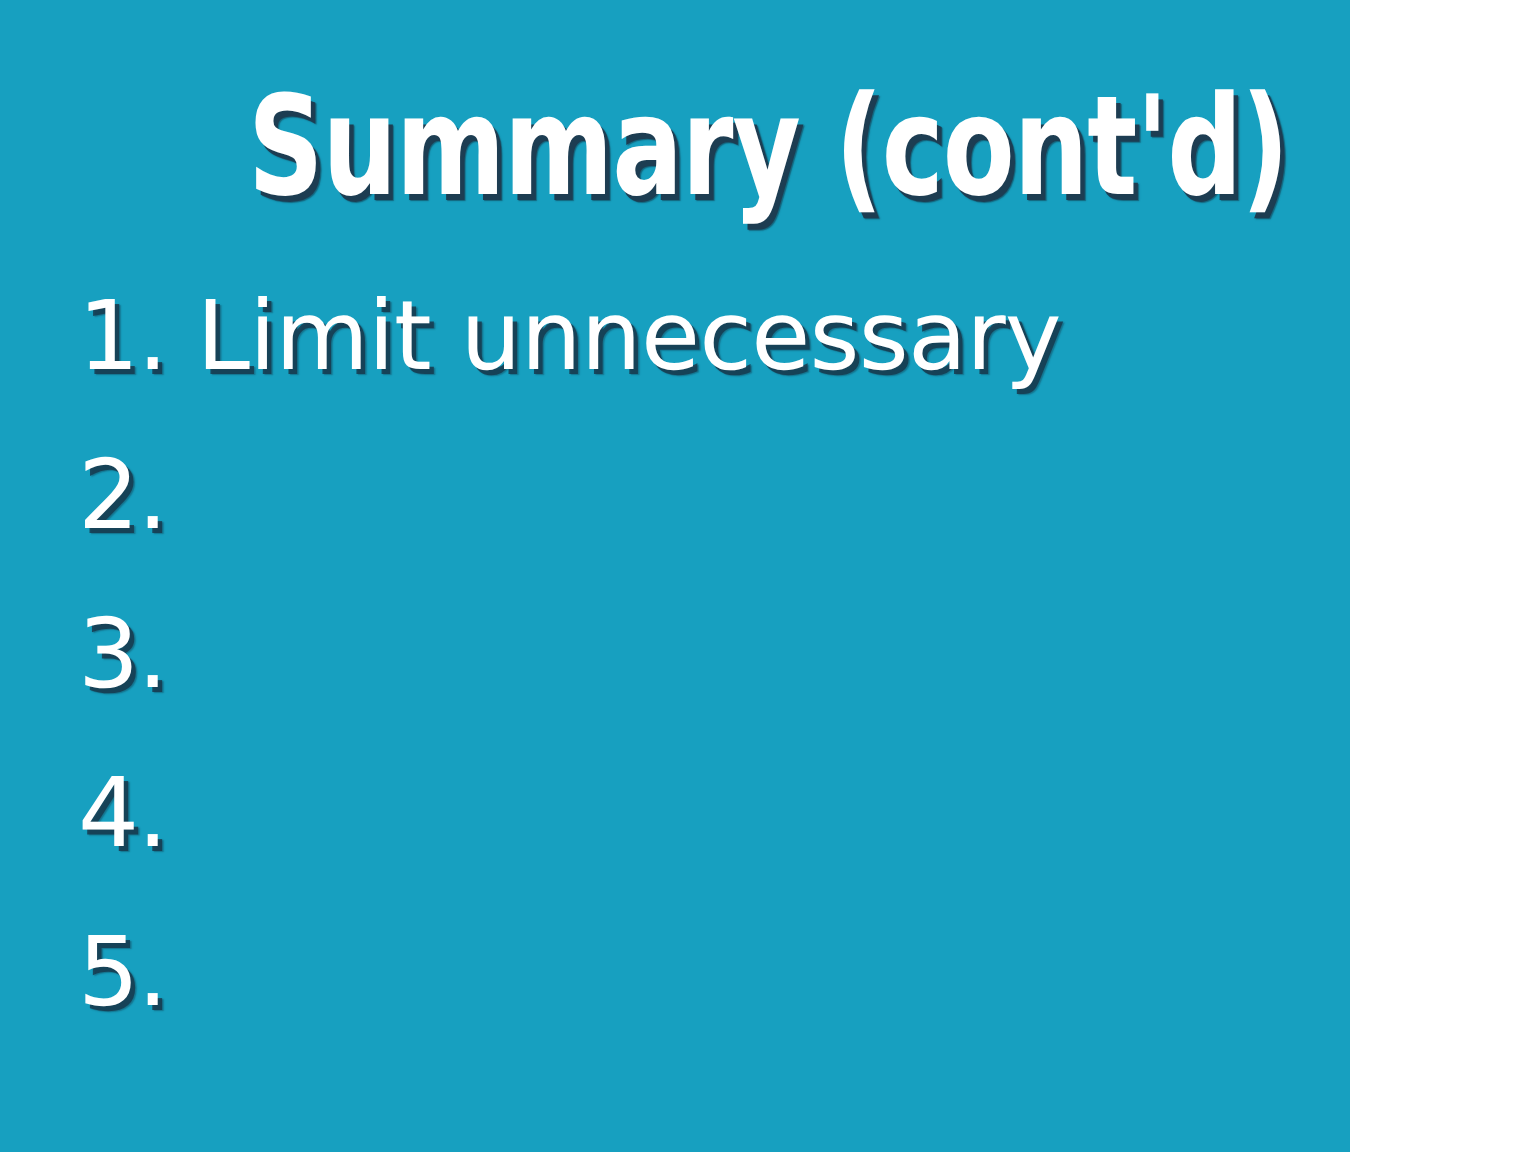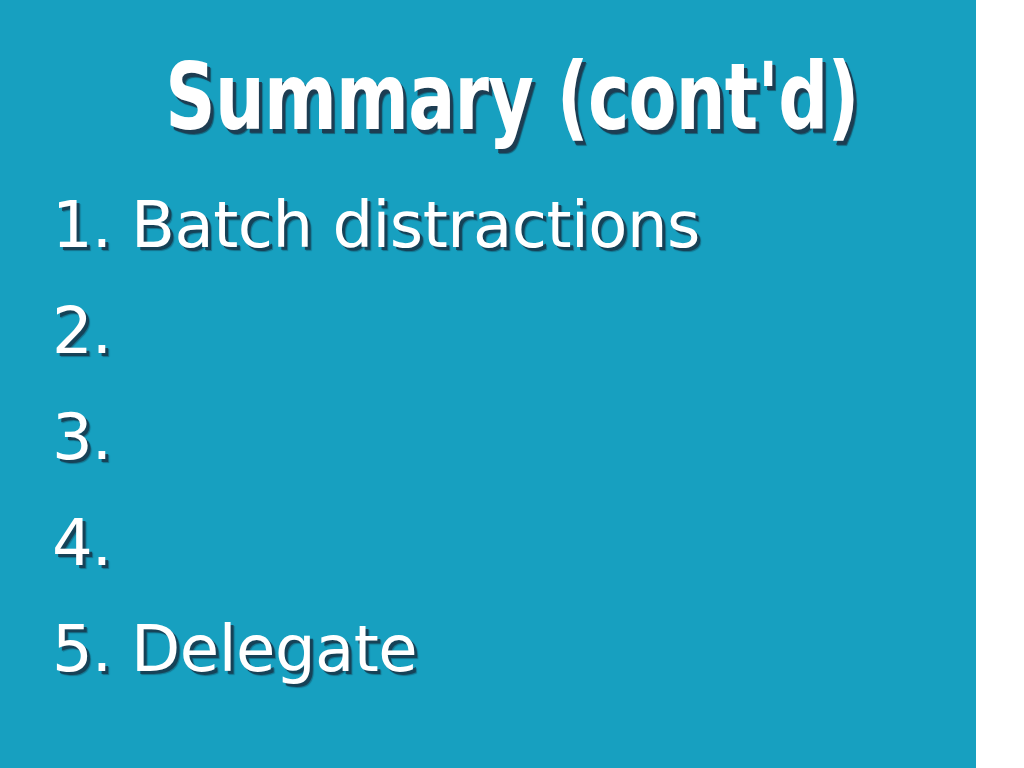--- a/index.html
+++ b/index.html
@@ -9,21 +9,21 @@
 
   body {
     width: 1024px;
     height: 768px;
     overflow: hidden;
     font-family: "Liberation Sans", sans-serif;
   }
 
   #slide {
     position: relative;
-    width: 976px;
+    width: 900px;
     height: 768px;
     background: #17a0c0;
     box-sizing: border-box;
     overflow: hidden;
   }
 
   
   #slide-title {
     position: absolute;
     left: 0;
@@ -88,34 +88,33 @@
 <body>
 
 <div id="slide">
 
   <div id="slide-title">Summary (cont'd)</div>
 
   <ol id="summary-list">
 
     <li class="list-item">
       <span class="item-number">1.</span>
-      <span class="item-text">Batch distractions</span>
+      <span class="item-text">Limit unnecessary</span>
     </li>
 
     <li class="list-item">
       <span class="item-number">2.</span>
     </li>
 
     <li class="list-item">
       <span class="item-number">3.</span>
     </li>
 
     <li class="list-item">
       <span class="item-number">4.</span>
     </li>
 
     <li class="list-item">
       <span class="item-number">5.</span>
-      <span class="item-text">Delegate</span>
     </li>
 
   </ol>
 </div>
 
 </body></html>

